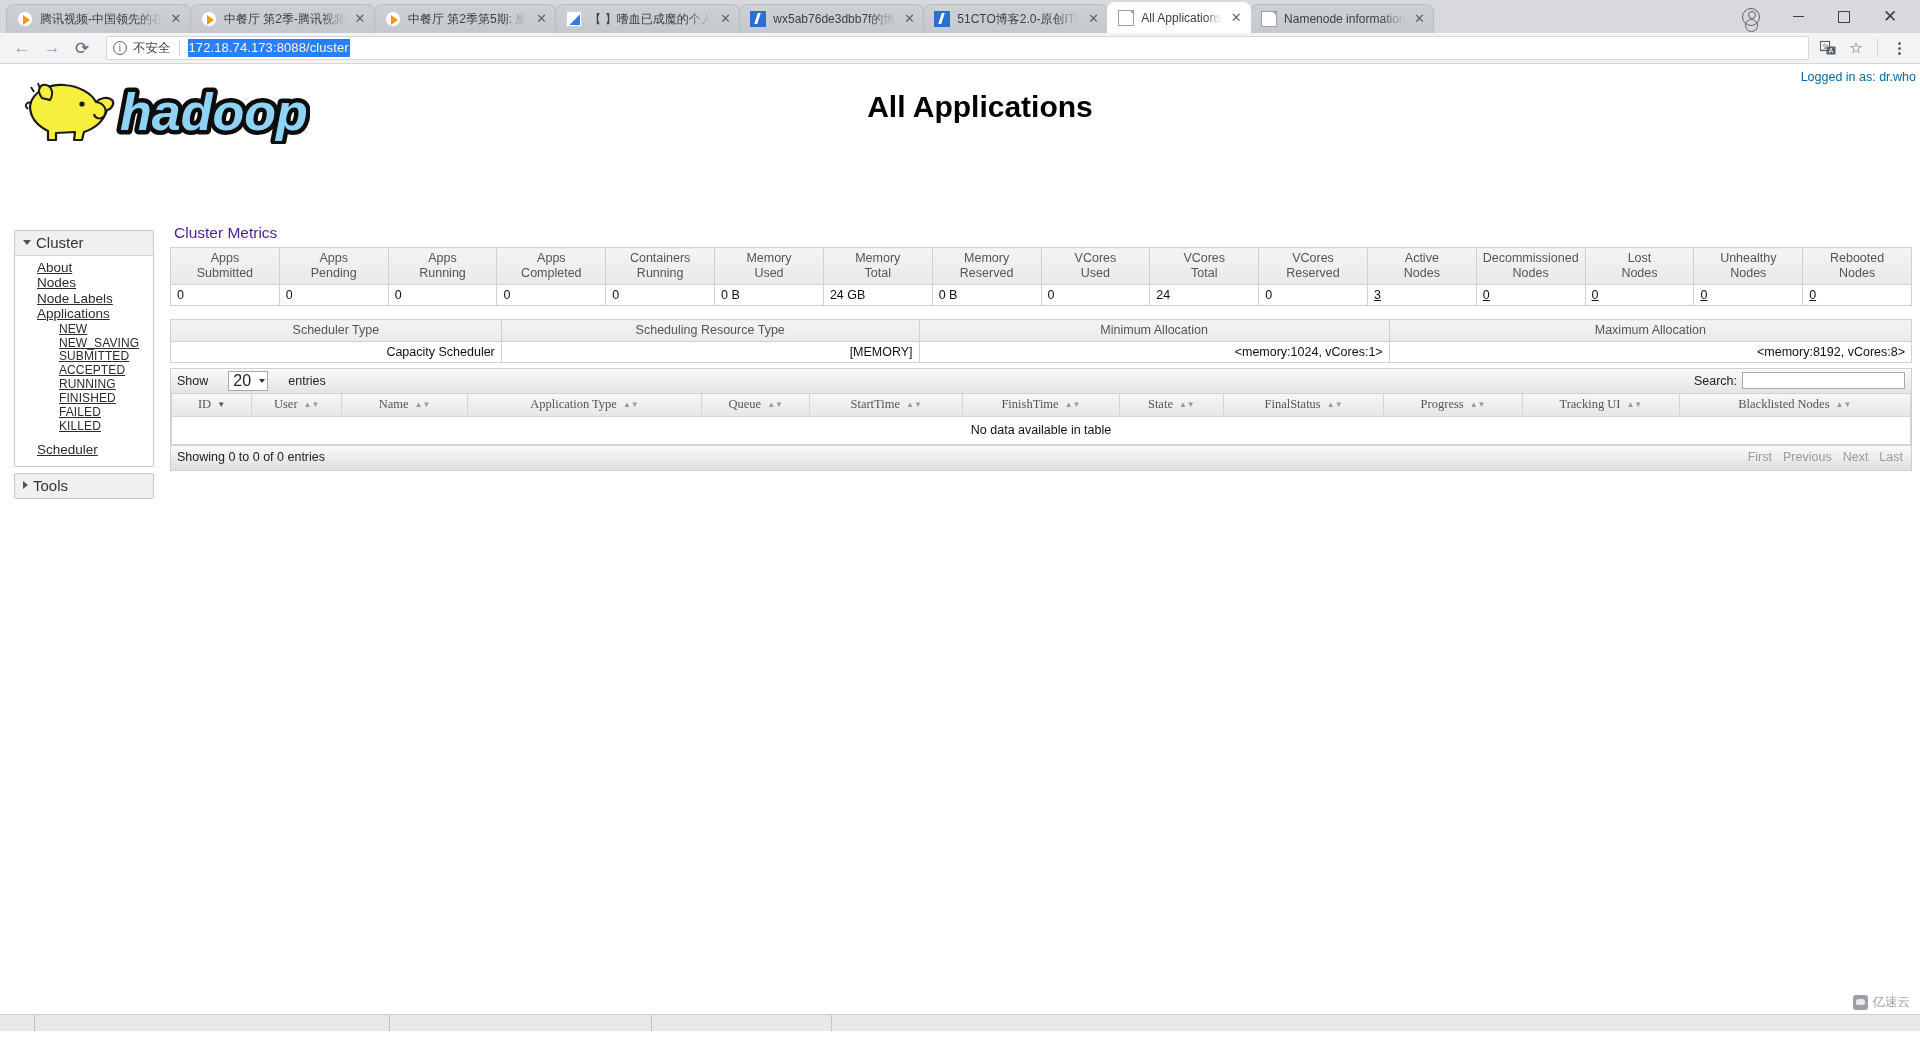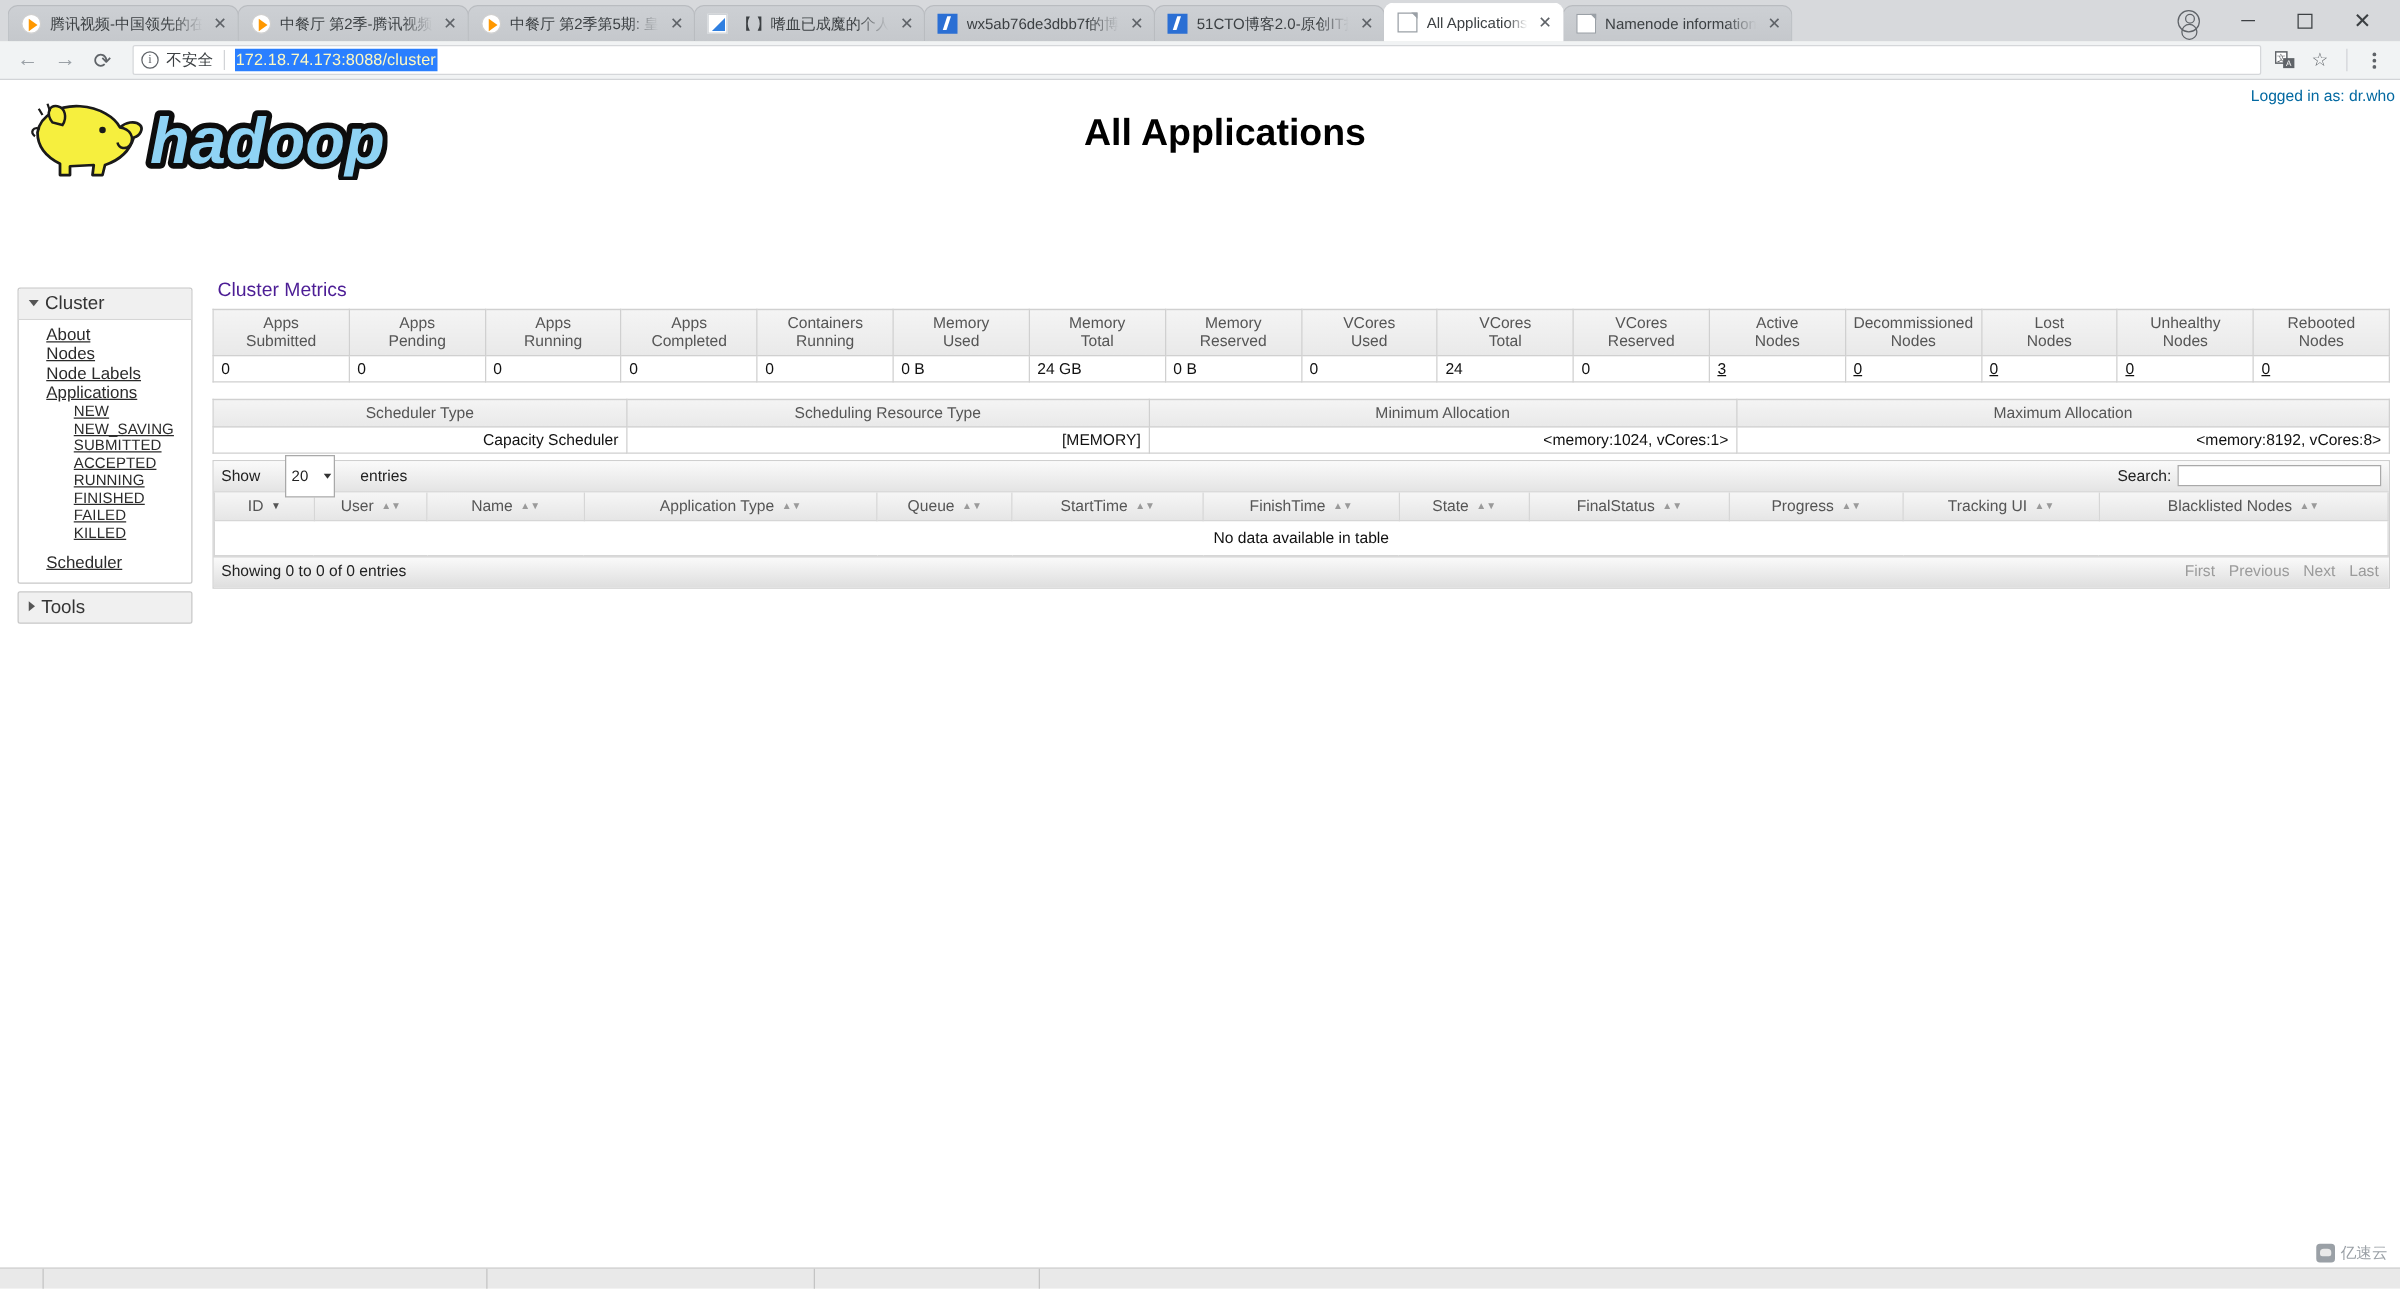--- a/index.html
+++ b/index.html
@@ -347,23 +347,23 @@
     font-size:12.5px;
     color:#222;
     height:25px;
   }
   .dt-length { display:flex; align-items:center; gap:20px; }
   .sel-box {
     display:inline-flex;
     align-items:center;
     background:#fff;
     border:1px solid #a9a9a9;
-    height:34px;
+    height:20px;
     padding:0 2px 0 4px;
-    font-size:12px;
+    font-size:16px;
     min-width:40px;
     justify-content: space-between;
     gap: 8px;
   }
   .sel-arrow {
     width:0;height:0;
     border-left:3.5px solid transparent;
     border-right:3.5px solid transparent;
     border-top:4.5px solid #333;
   }
@@ -383,20 +383,21 @@
     table-layout: fixed;
   }
   table.apps th {
     background: linear-gradient(to bottom,#f6f6f6,#e6e6e6);
     border:1px solid #d6d6d6;
     border-top:none;
     color:#555;
     font-weight:normal;
     padding:3px 4px;
     height:22px;
+    font-family:Liberation Serif, serif;
   }
   .th-in { display:flex; align-items:center; justify-content:center; gap:6px; }
   .sort-both {
     display:inline-flex; flex-direction:column; line-height:4px; color:#9a9a9a; font-size:8px;
   }
   .sort-desc { color:#555; font-size:8px; }
   table.apps td.empty {
     border:1px solid #d6d6d6;
     border-top:none;
     text-align:center;

